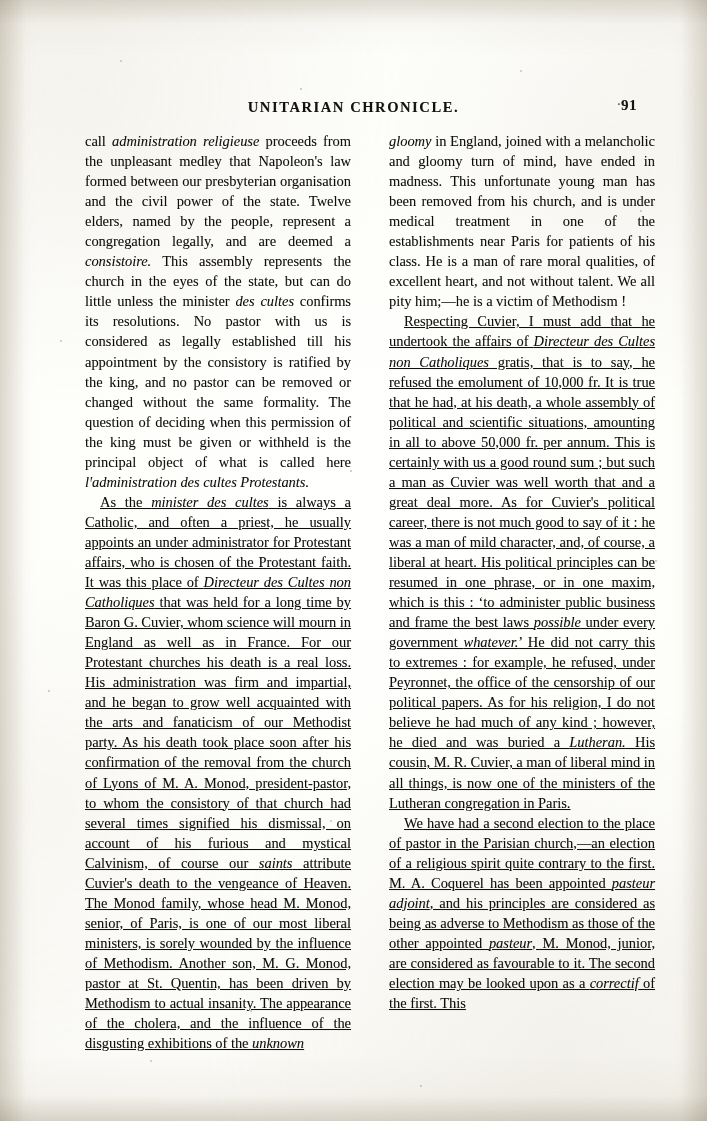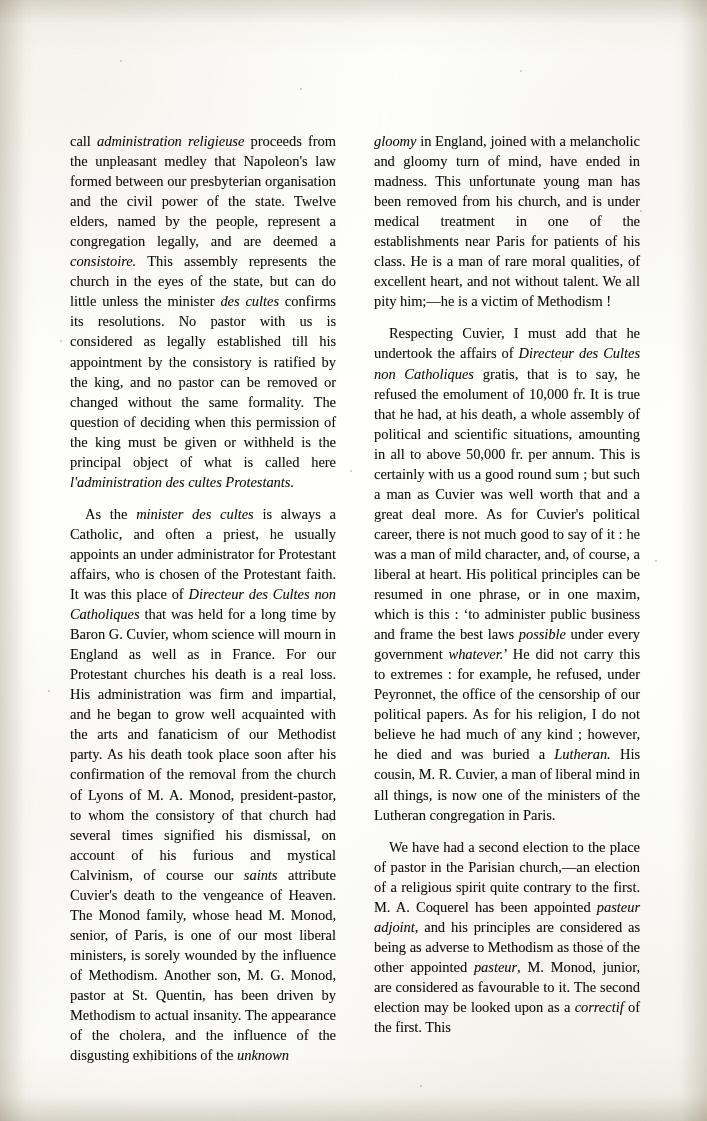--- a/index.html
+++ b/index.html
@@ -82,21 +82,21 @@
     width: 3px;
     color: #6d6457;
     font-size: 11px;
     vertical-align: 2px;
     margin-right: 1px;
   }
 
   
   .columns {
     position: absolute;
-    left: 70px;
+    left: 85px;
     top: 131px;
     width: 570px;
     display: flex;
     gap: 38px;
   }
   .col {
     width: 271px;
   }
 
   .col p {
@@ -106,21 +106,22 @@
     text-align: justify;
     text-align-last: left;
     color: #100e0c;
     text-shadow: 0.3px 0.15px 0 rgba(25,20,16,0.26);
     -webkit-font-smoothing: none;
   }
   .col p.indent {
     text-indent: 15px;
   }
   .col p + p {
-    margin-top: 12px;
+    margin-top: 0;
+    text-decoration: underline;
   }
   .col i {
     font-style: italic;
   }
 
   
   .edge-left, .edge-right, .edge-top, .edge-bottom {
     position: absolute;
     pointer-events: none;
     mix-blend-mode: multiply;
@@ -147,20 +148,24 @@
     border-radius: 50%;
   }
 </style>
 </head>
 <body>
 
 <div class="page"></div>
 
 <div class="content">
 
+  <div class="running-head">
+    <div class="head-title">UNITARIAN CHRONICLE.</div>
+    <div class="page-number"><span class="smudge">·</span><span>91</span></div>
+  </div>
 
   <div class="columns">
 
     <div class="col">
       <p>call <i>administration religieuse</i> proceeds from the unpleasant medley that Napoleon's law formed between our presbyterian organisation and the civil power of the state. Twelve elders, named by the people, represent a congregation legally, and are deemed a <i>consistoire.</i> This assembly represents the church in the eyes of the state, but can do little unless the minister <i>des cultes</i> confirms its resolutions. No pastor with us is considered as legally established till his appointment by the consistory is ratified by the king, and no pastor can be removed or changed without the same formality. The question of deciding when this permission of the king must be given or withheld is the principal object of what is called here <i>l'administration des cultes Protestants.</i></p>
       <p class="indent">As the <i>minister des cultes</i> is always a Catholic, and often a priest, he usually appoints an under administrator for Protestant affairs, who is chosen of the Protestant faith. It was this place of <i>Directeur des Cultes non Catholiques</i> that was held for a long time by Baron G. Cuvier, whom science will mourn in England as well as in France. For our Protestant churches his death is a real loss. His administration was firm and impartial, and he began to grow well acquainted with the arts and fanaticism of our Methodist party. As his death took place soon after his confirmation of the removal from the church of Lyons of M. A. Monod, president-pastor, to whom the consistory of that church had several times signified his dismissal, on account of his furious and mystical Calvinism, of course our <i>saints</i> attribute Cuvier's death to the vengeance of Heaven. The Monod family, whose head M. Monod, senior, of Paris, is one of our most liberal ministers, is sorely wounded by the influence of Methodism. Another son, M. G. Monod, pastor at St. Quentin, has been driven by Methodism to actual insanity. The appearance of the cholera, and the influence of the disgusting exhibitions of the <i>unknown</i></p>
     </div>
 
     <div class="col">
       <p><i>gloomy</i> in England, joined with a melancholic and gloomy turn of mind, have ended in madness. This unfortunate young man has been removed from his church, and is under medical treatment in one of the establishments near Paris for patients of his class. He is a man of rare moral qualities, of excellent heart, and not without talent. We all pity him;—he is a victim of Methodism !</p>

